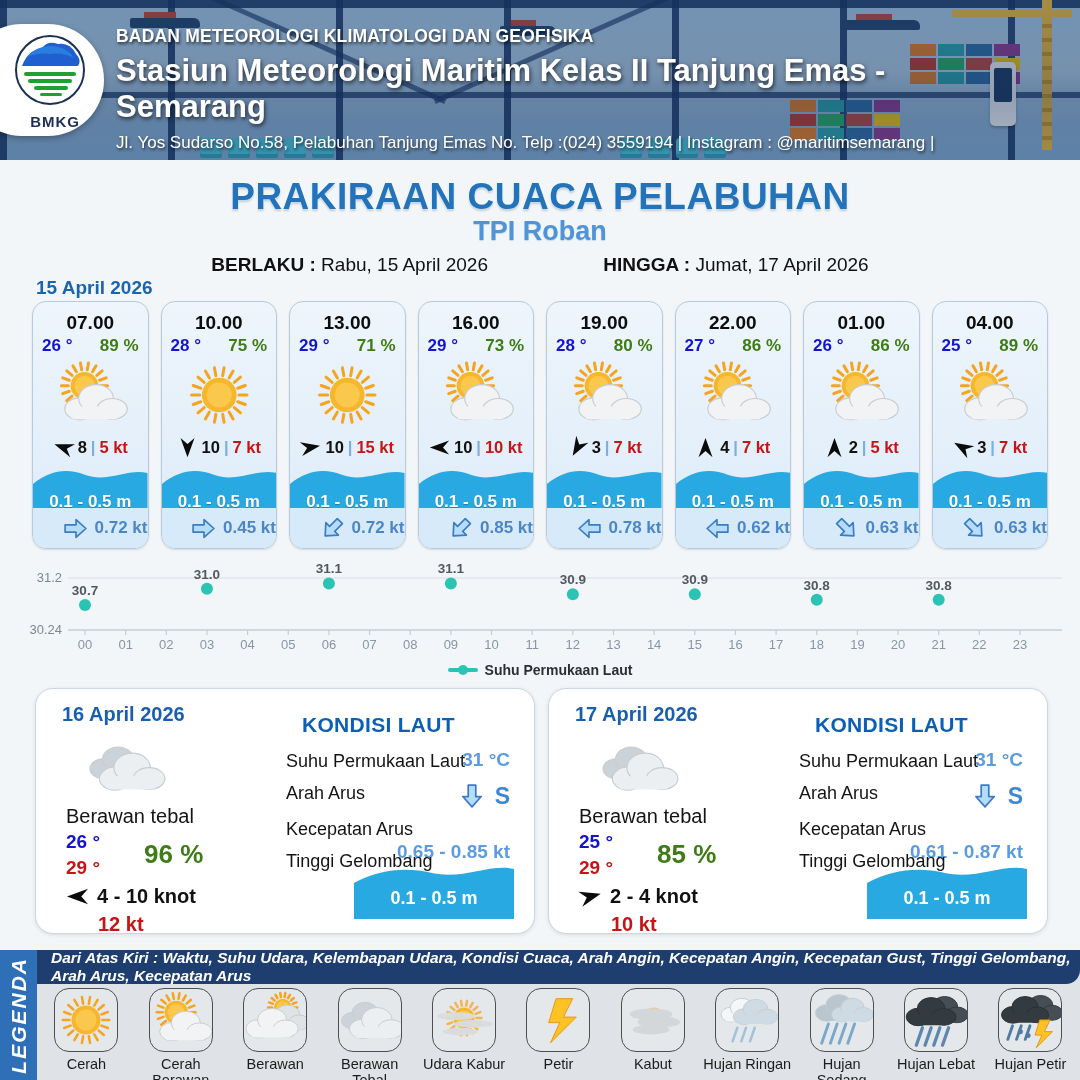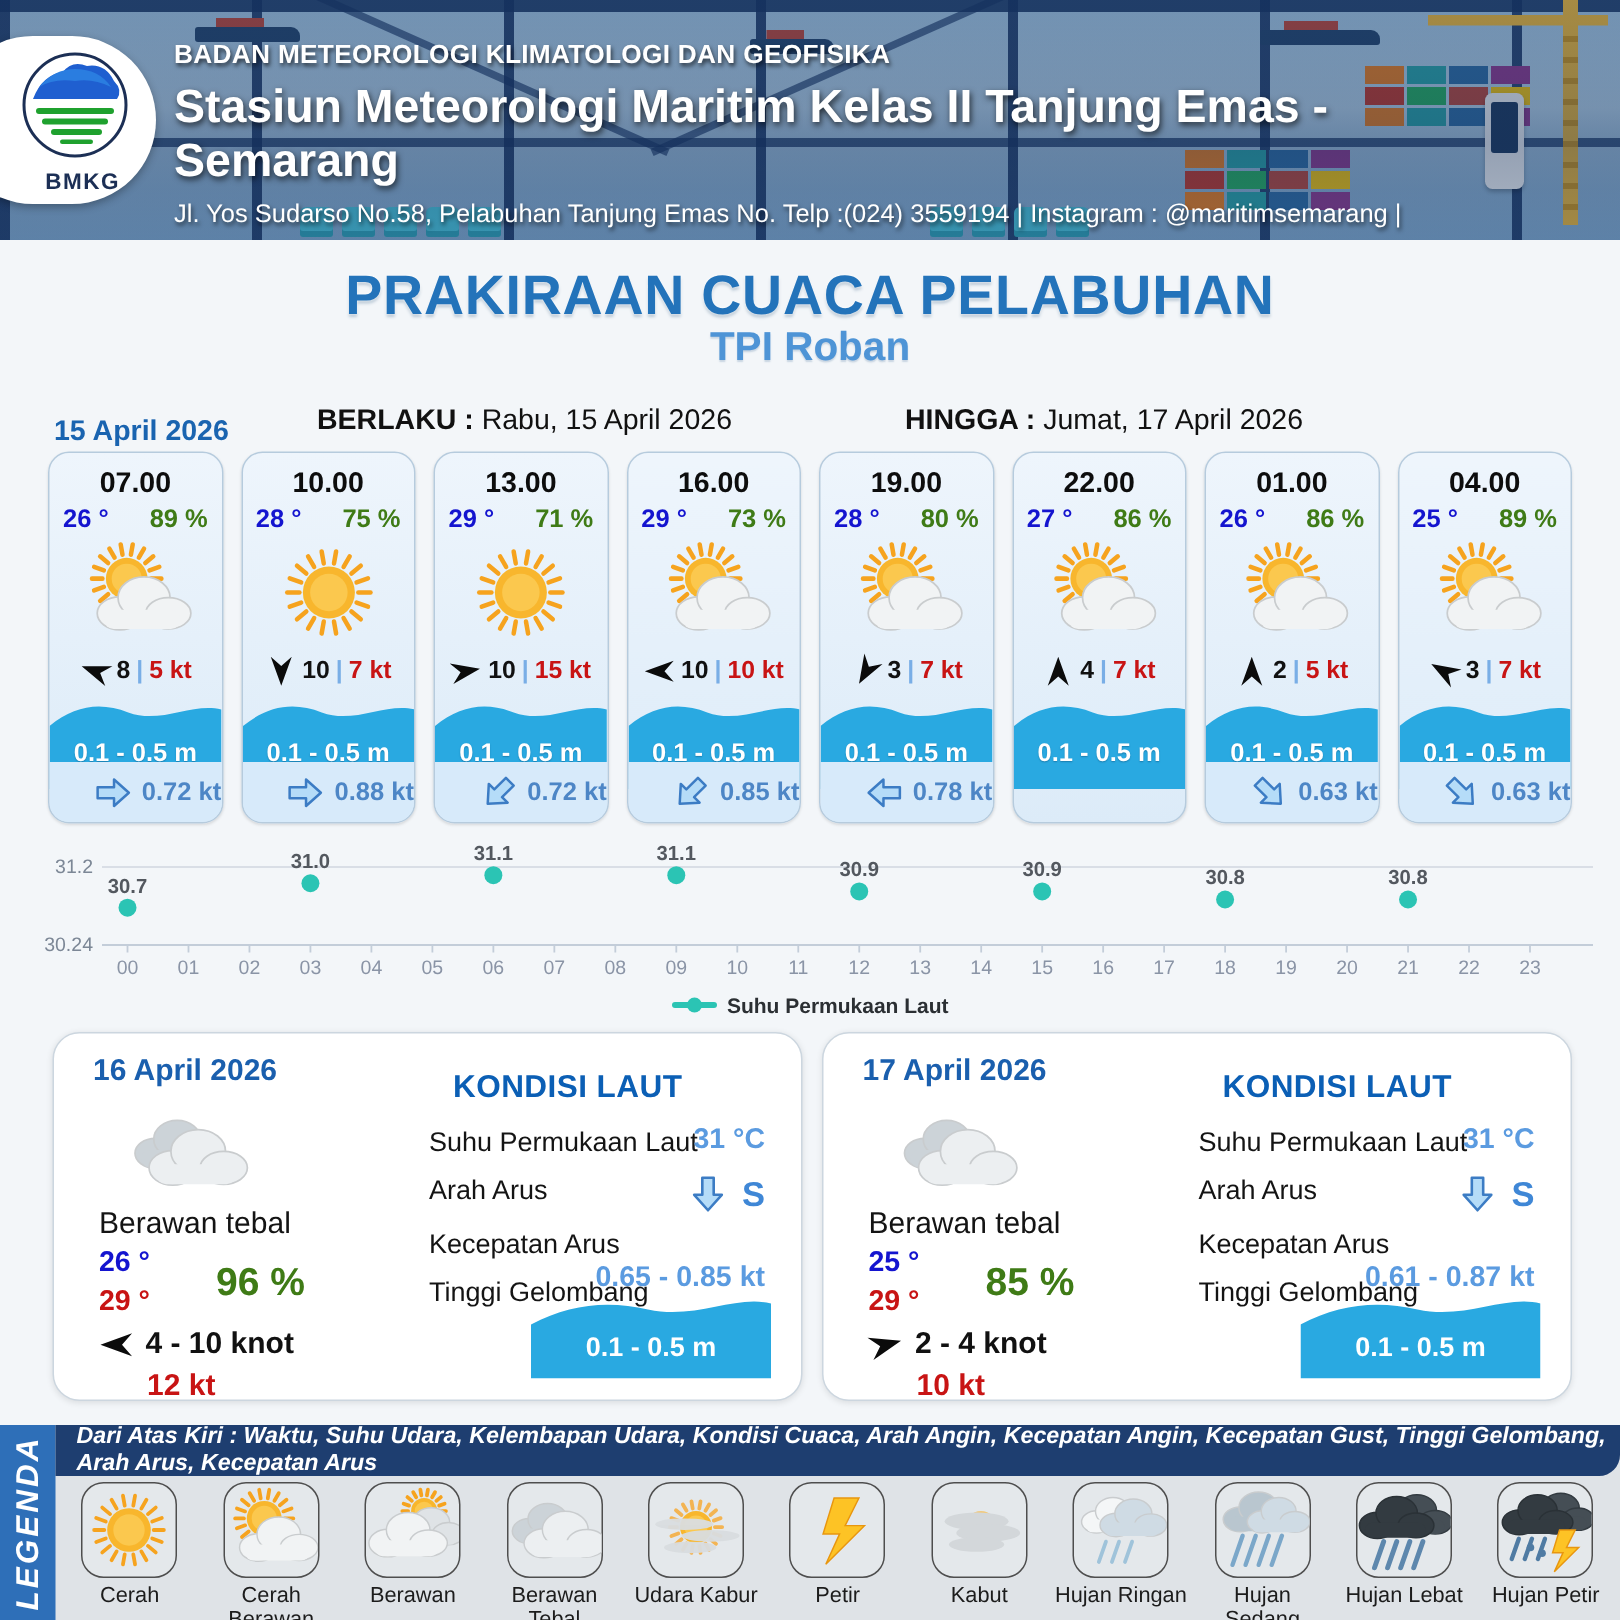--- a/index.html
+++ b/index.html
@@ -34,21 +34,21 @@
   .hdr-address { font-size:17px; margin-top:8px; text-shadow:1px 2px 3px rgba(0,0,0,.65); }
 
   
   .main-title { position:absolute; top:176px; left:0; width:1080px; text-align:center;
     font-size:37px; font-weight:bold; letter-spacing:.5px; color:#2373ba;
     text-shadow:0 0 2px #fff, 0 2px 2px rgba(180,195,210,.9); }
   .sub-title { position:absolute; top:216px; left:0; width:1080px; text-align:center;
     font-size:27px; font-weight:bold; color:#4e94d6; text-shadow:0 1px 1px rgba(190,205,220,.8); }
   .validity { position:absolute; top:254px; left:0; width:1080px; text-align:center; font-size:19px; color:#111; }
   .validity b { font-weight:bold; }
-  .validity .vgroup { display:inline-block; margin:16px 55px; }
+  .validity .vgroup { display:inline-block; margin:0 55px; }
   .forecast-date { position:absolute; top:277px; left:36px; font-size:19px; font-weight:bold; color:#1a64b0; }
 
   
   .hour-cards { position:absolute; top:301px; left:32px; width:1016px; height:248px; display:flex; gap:12px; }
   .hour-card { position:relative; width:120px; height:248px; background:linear-gradient(180deg,#eef5fc 0%,#dcebf8 100%);
     border:1px solid #b6cbdd; border-radius:14px; overflow:hidden; box-shadow:0 1px 2px rgba(0,0,0,.12); }
   .hc-time { text-align:center; margin-top:10px; font-size:19px; font-weight:bold; color:#0d0d0d; }
   .hc-th { display:flex; justify-content:space-between; padding:2px 9px 0 9px; font-size:17px; font-weight:bold; }
   .hc-temp { color:#1414cf; }
   .hc-hum { color:#3f7b16; }
@@ -301,21 +301,21 @@
       <div class="hc-wave">
         <svg viewBox="0 0 120 62" preserveAspectRatio="none">
           <path d="M0,20 C18,6 36,4 55,11 C78,19 100,4 120,9 L120,62 L0,62 Z" fill="#29a9e1"></path>
         </svg>
         <span>0.1 - 0.5 m</span>
       </div>
       <div class="hc-current">
         <span class="cur-arrow"><svg viewBox="0 0 24 24" width="100%" height="100%" style="transform:rotate(0deg)">
               <polygon points="2,8.5 12.5,8.5 12.5,3.5 22,12 12.5,20.5 12.5,15.5 2,15.5" fill="#b5dcf8" stroke="#3c7cc4" stroke-width="1.6" stroke-linejoin="round"></polygon>
             </svg></span>
-        <span class="cur-val">0.88 kt</span>
+        <span class="cur-val">0.45 kt</span>
       </div>
     </div>
       <div class="hour-card">
       <div class="hc-time">13.00</div>
       <div class="hc-th">
         <span class="hc-temp">29 °</span>
         <span class="hc-hum">71 %</span>
       </div>
       <div class="hc-icon">
           <svg viewBox="0 0 64 64" width="100%" height="100%">
@@ -518,20 +518,26 @@
             </svg></span>
         <span class="num">4</span>
         <span class="sep">|</span>
         <span class="gust">7 kt</span>
       </div>
       <div class="hc-wave">
         <svg viewBox="0 0 120 62" preserveAspectRatio="none">
           <path d="M0,20 C18,6 36,4 55,11 C78,19 100,4 120,9 L120,62 L0,62 Z" fill="#29a9e1"></path>
         </svg>
         <span>0.1 - 0.5 m</span>
+      </div>
+      <div class="hc-current">
+        <span class="cur-arrow"><svg viewBox="0 0 24 24" width="100%" height="100%" style="transform:rotate(180deg)">
+              <polygon points="2,8.5 12.5,8.5 12.5,3.5 22,12 12.5,20.5 12.5,15.5 2,15.5" fill="#b5dcf8" stroke="#3c7cc4" stroke-width="1.6" stroke-linejoin="round"></polygon>
+            </svg></span>
+        <span class="cur-val">0.62 kt</span>
       </div>
     </div>
       <div class="hour-card">
       <div class="hc-time">01.00</div>
       <div class="hc-th">
         <span class="hc-temp">26 °</span>
         <span class="hc-hum">86 %</span>
       </div>
       <div class="hc-icon">
           <svg viewBox="0 0 64 64" width="100%" height="100%">

